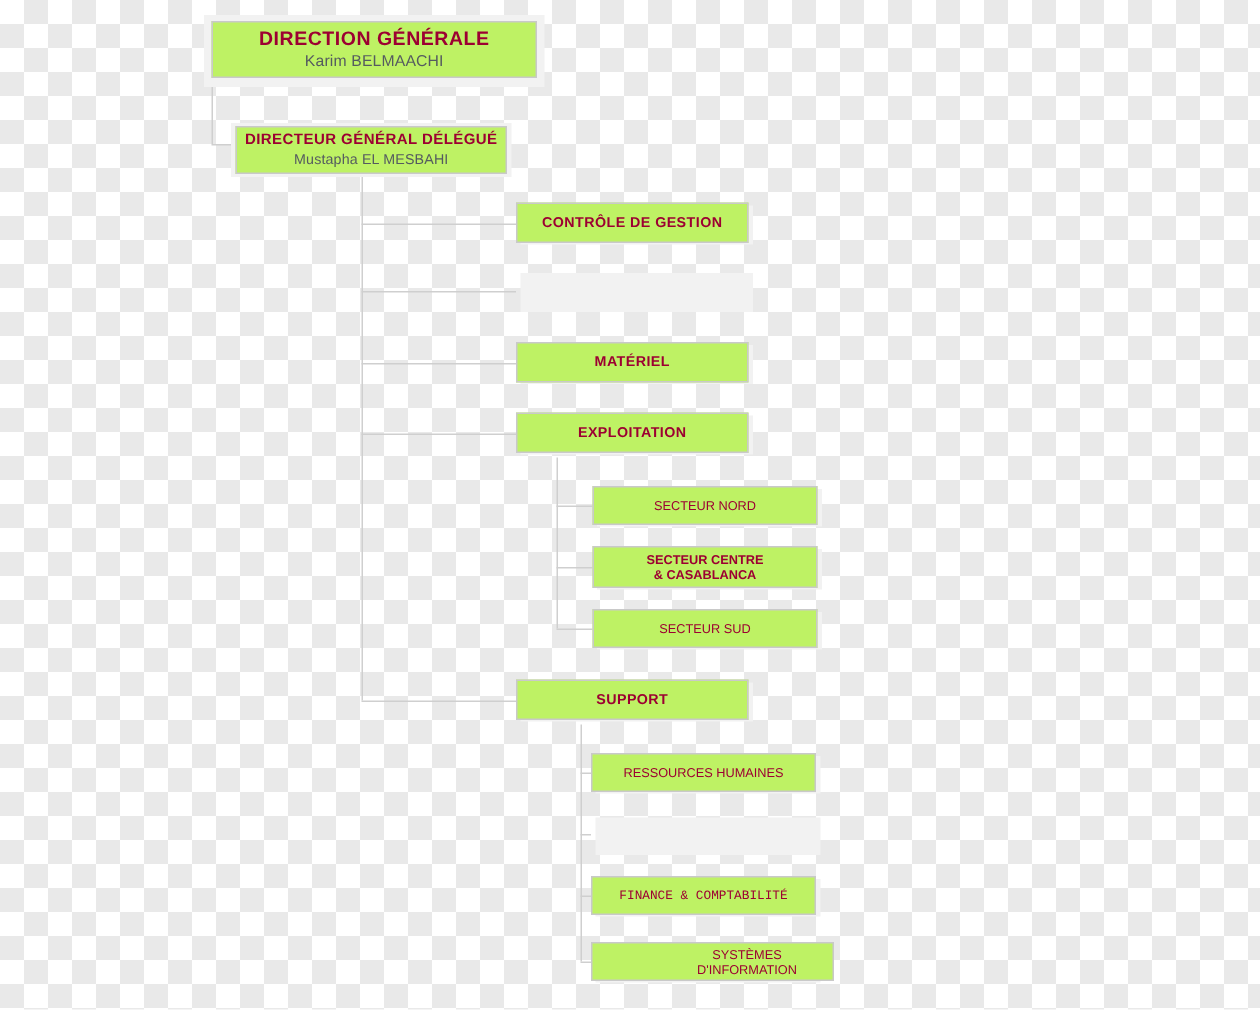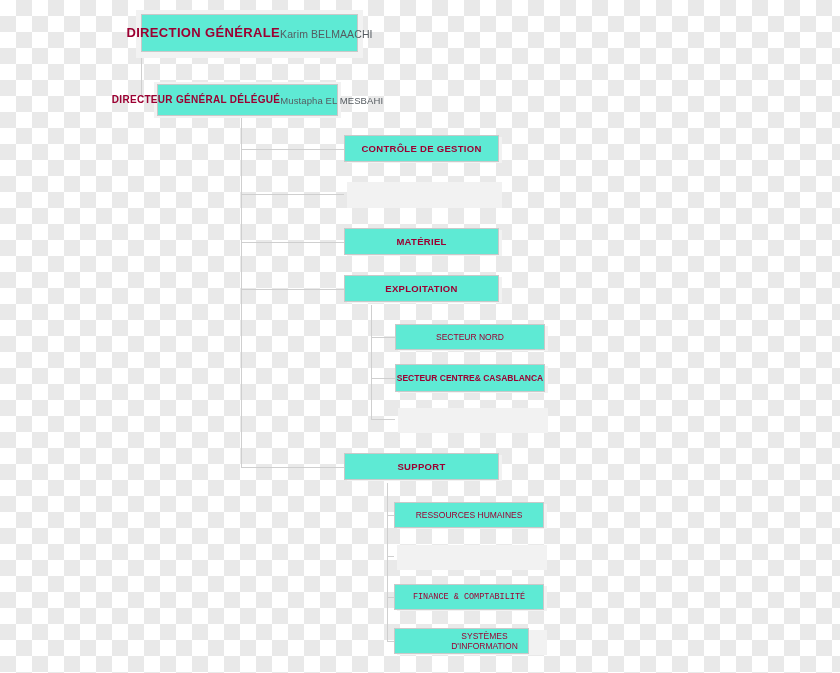--- a/index.html
+++ b/index.html
@@ -26,23 +26,24 @@
     background-position: 0 0, 16px 16px;
   }
   #canvas {
     position: absolute;
     left: 0; top: 0;
     width: 840px; height: 673px;
   }
   .node {
     position: absolute;
     box-sizing: border-box;
-    background: #5eead4;
+    background: #bef264;
     border: 1px solid #c9c9c9;
     display: flex;
+    flex-direction: column;
     align-items: center;
     justify-content: center;
     text-align: center;
     color: #9c0032;
     line-height: 1.18;
   }
   .node .t1 {
     font-size: 11.5px;
     font-weight: bold;
     letter-spacing: .35px;
@@ -138,36 +139,39 @@
     <span class="t1b" style="font-size:8.5px;">SECTEUR NORD</span>
   </div>
 
   <div class="shadowbox" style="left:398px; top:366px; width:150px; height:27px;"></div>
   <div class="node tiny" style="left:395px; top:364px; width:150px; height:28px;font-weight:bold;">
     <span class="t1b" style="font-size:8.5px;">SECTEUR CENTRE</span>
     <span class="t1b" style="font-size:8.5px;">&amp; CASABLANCA</span>
   </div>
 
   <div class="shadowbox" style="left:398px; top:408px; width:150px; height:25px;"></div>
+  <div class="node tiny" style="left:395px; top:406px; width:150px; height:26px;">
+    <span class="t1b" style="font-size:8.5px;">SECTEUR SUD</span>
+  </div>
 
   <div class="shadowbox" style="left:347px; top:455px; width:155px; height:26px;"></div>
   <div class="node small" style="left:344px; top:453px; width:155px; height:27px;">
     <span class="t1b">SUPPORT</span>
   </div>
 
   <div class="shadowbox" style="left:397px; top:504px; width:150px; height:25px;"></div>
   <div class="node tiny" style="left:394px; top:502px; width:150px; height:26px;align-items:center;">
     <span class="t1b" style="font-size:8.5px;">RESSOURCES HUMAINES</span>
   </div>
 
   <div class="shadowbox" style="left:397px; top:545px; width:150px; height:25px;"></div>
 
   <div class="shadowbox" style="left:397px; top:586px; width:150px; height:25px;"></div>
   <div class="node tiny" style="left:394px; top:584px; width:150px; height:26px;font-family:Liberation Mono, monospace;">
     <span class="t1b" style="font-size:8.5px;">FINANCE &amp; COMPTABILITÉ</span>
   </div>
 
   <div class="shadowbox" style="left:397px; top:630px; width:150px; height:25px;"></div>
-  <div class="node tiny" style="left:394px; top:628px; width:135px; height:26px;padding-left:46px;">
+  <div class="node tiny" style="left:394px; top:628px; width:162px; height:26px;padding-left:46px;">
     <span class="t1b" style="font-size:8.5px;">SYSTÈMES D'INFORMATION</span>
   </div>
 
 </div>
 
 </body></html>

